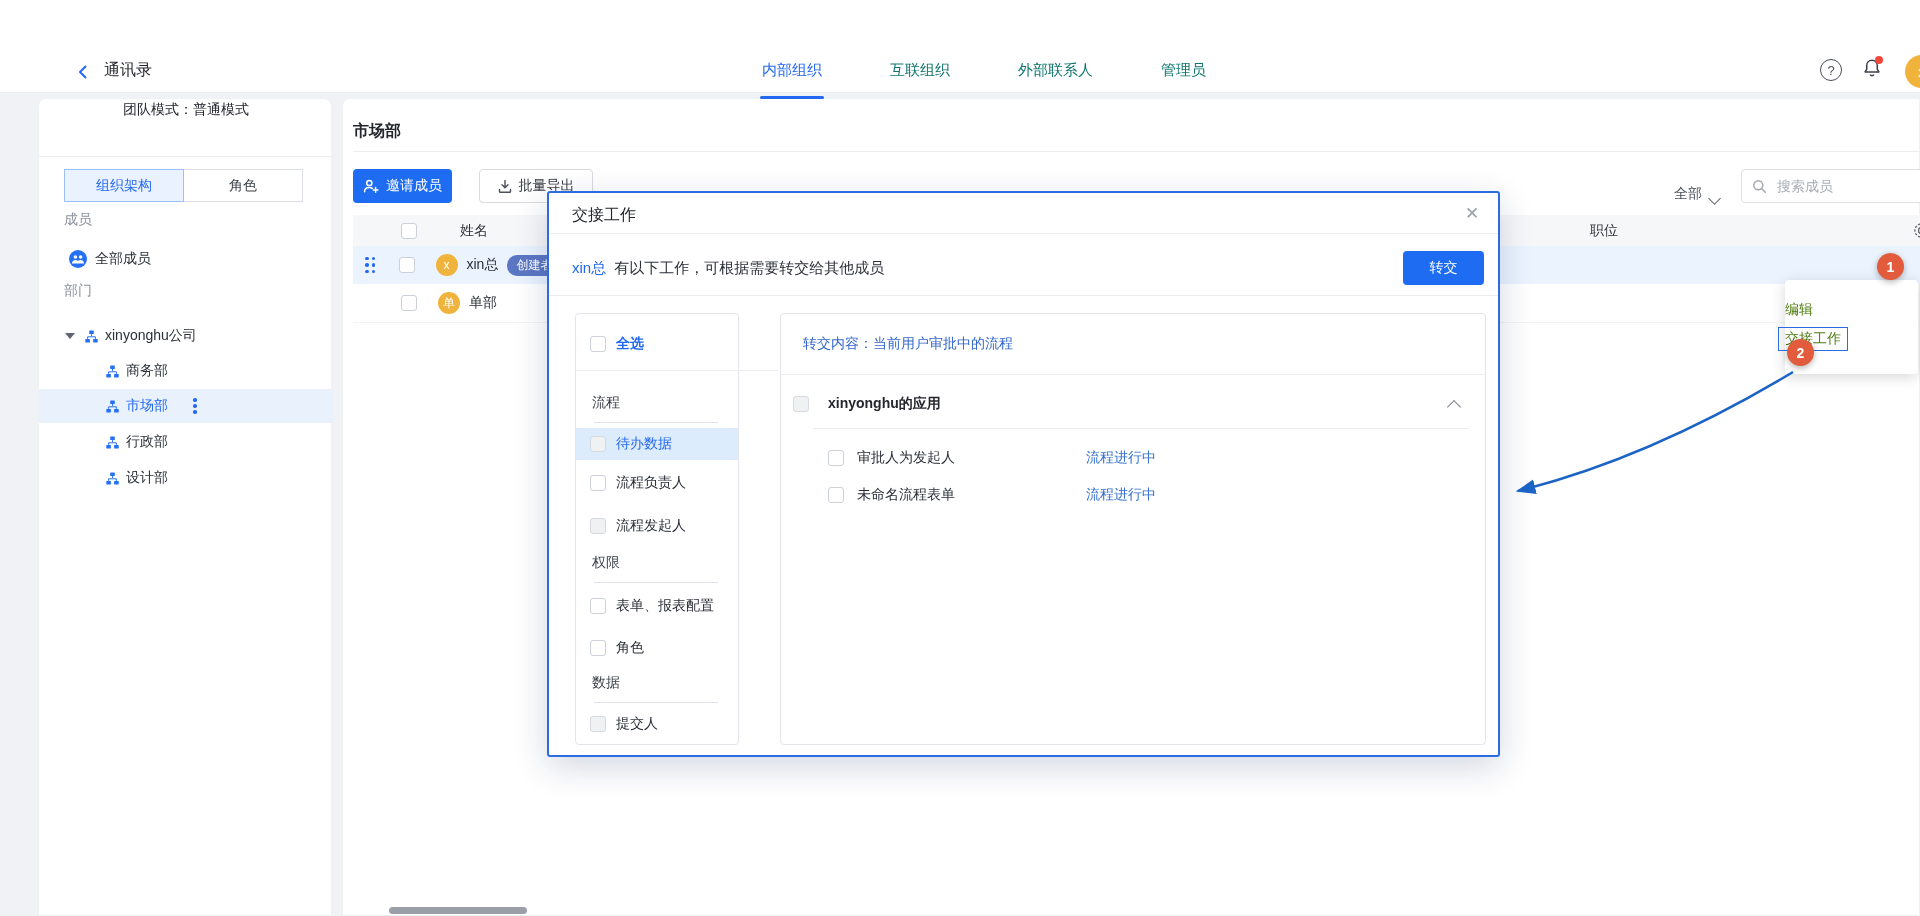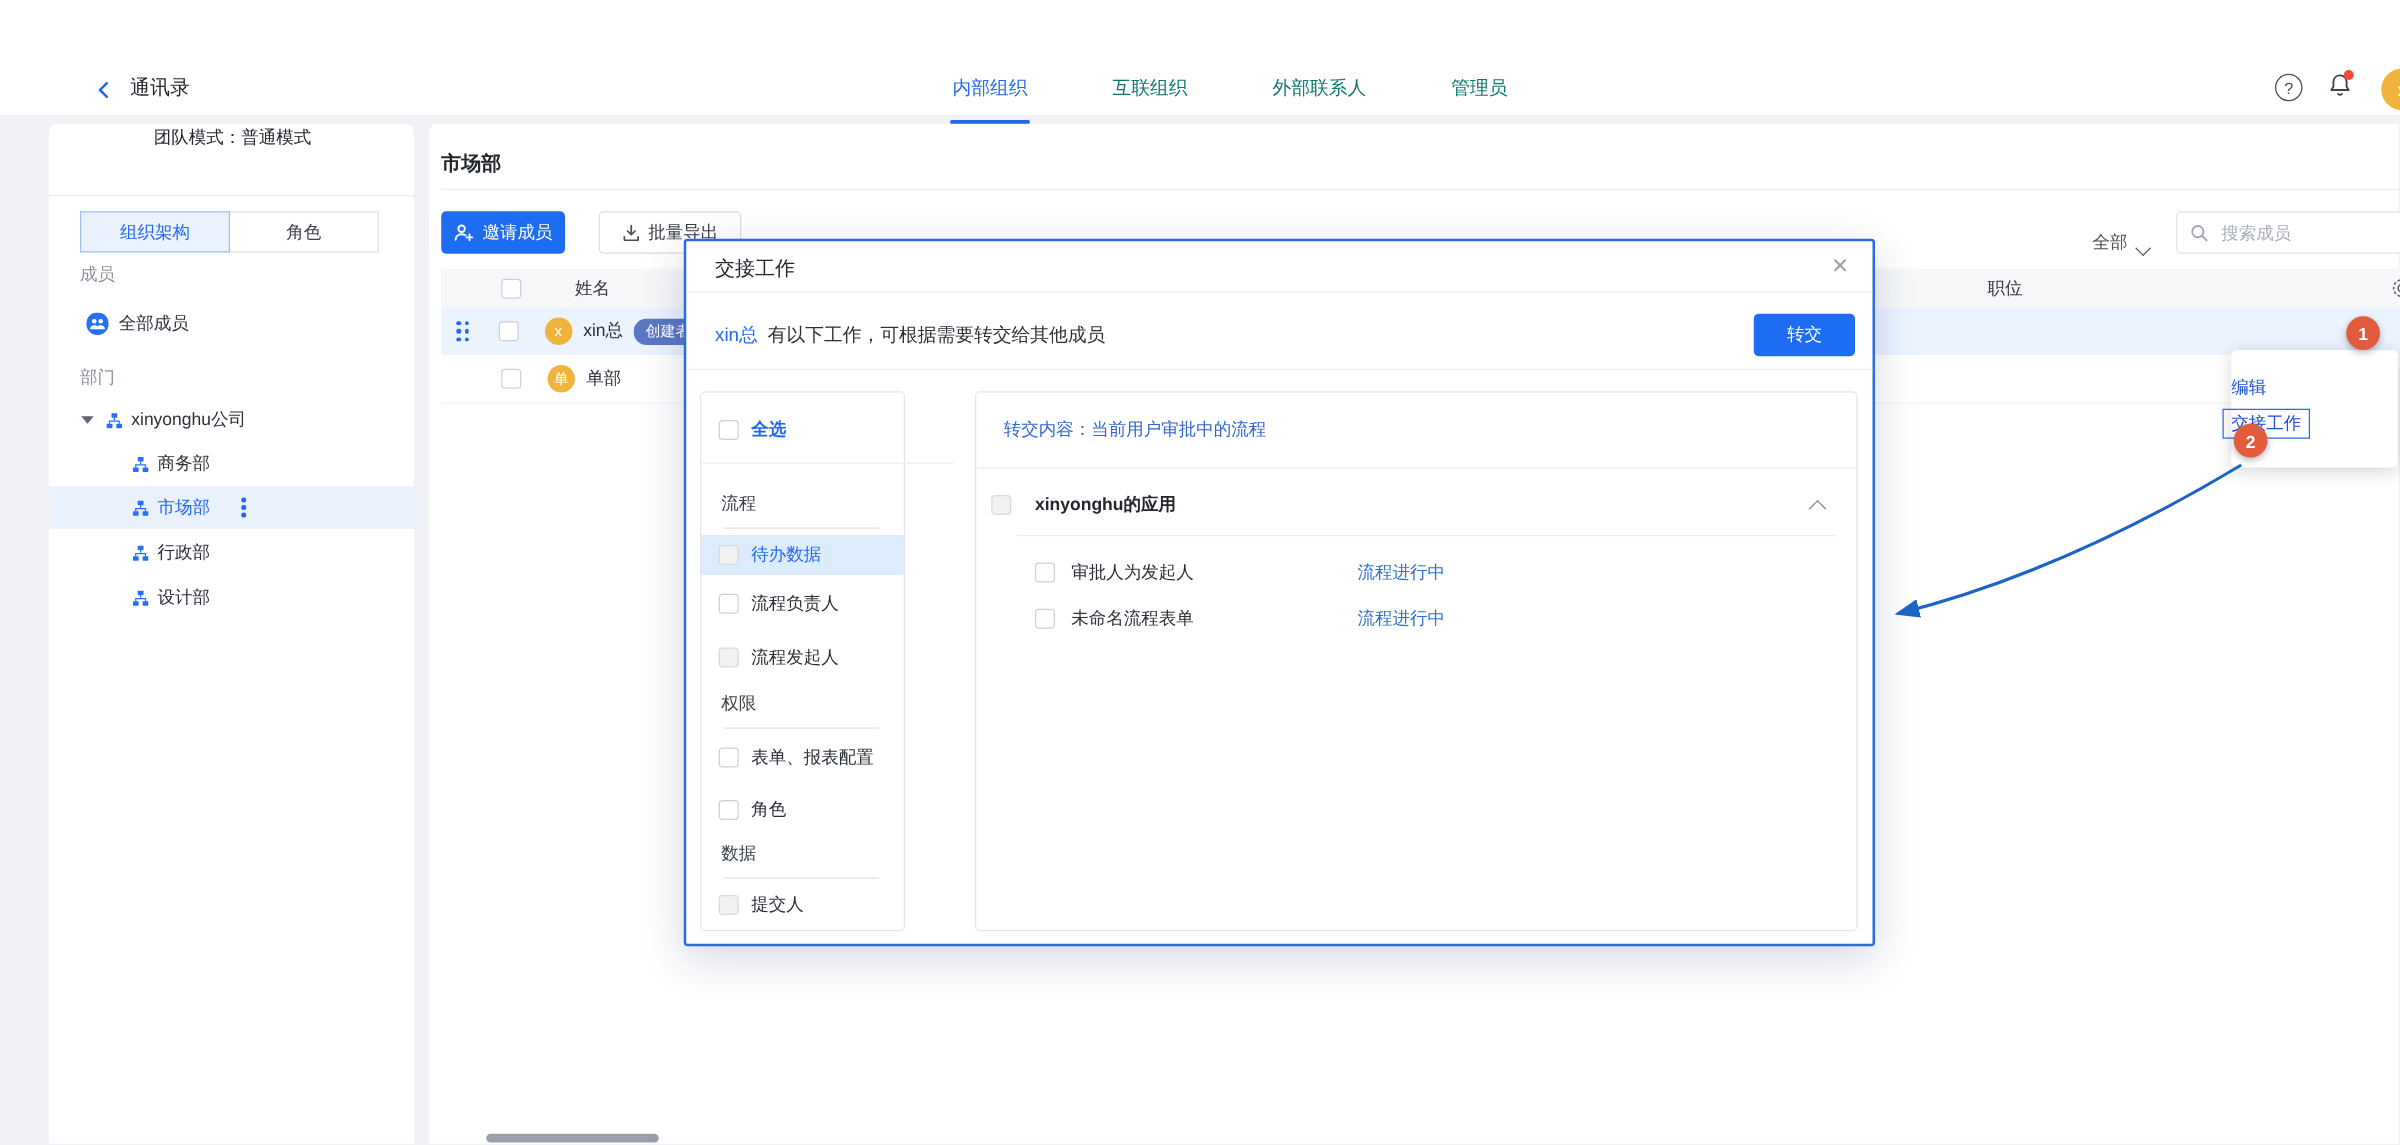--- a/index.html
+++ b/index.html
@@ -62,21 +62,21 @@
   .mpanel{position:absolute;border:1px solid #e3e5ea;border-radius:4px;background:#fff;box-sizing:border-box}
   .mp-item{position:absolute;left:0;width:100%;height:32px;display:flex;align-items:center;gap:10px;padding-left:14px;box-sizing:border-box;cursor:pointer}
   .mp-item.selected{background:#ddecfd;color:#2468f2}
   .mp-label{position:absolute;left:16px;color:#3a3f48}
   .mp-underline{position:absolute;left:18px;right:20px;height:1px;background:#dfe2e7}
   .status-blue{color:#3370cc}
   .chev-up{width:9px;height:9px;border-left:1.5px solid #81868f;border-top:1.5px solid #81868f;transform:rotate(45deg)}
   
   .menu{left:1785px;top:280px;width:133px;height:94px;background:#fff;border-radius:4px;
         box-shadow:0 3px 14px rgba(0,0,0,.16);z-index:40}
-  .menu-item{position:absolute;left:0;width:100%;height:30px;display:flex;align-items:center;box-sizing:border-box;cursor:pointer;color:#1d4ed8}
+  .menu-item{position:absolute;left:0;width:100%;height:30px;display:flex;align-items:center;box-sizing:border-box;cursor:pointer;color:#4d7c0f}
   .hl-box{border:1px solid #2b6de0;padding:2px 6px;margin-left:-7px}
   
   .step{position:absolute;width:27px;height:27px;border-radius:50%;background:#e25b3c;color:#fff;
         display:flex;align-items:center;justify-content:center;font-size:14px;font-weight:bold;
         box-shadow:0 2px 6px rgba(0,0,0,.3);z-index:50}
   .hscroll{position:absolute;left:389px;top:907px;width:138px;height:7px;border-radius:4px;background:#9ba0a8;z-index:6}
 </style>
 </head>
 <body>
 
@@ -128,21 +128,21 @@
         <svg width="18" height="18" viewBox="0 0 18 18">
             <circle cx="9" cy="9" r="9" fill="#2570f4"></circle>
             <circle cx="6.4" cy="7" r="1.8" fill="#fff"></circle>
             <circle cx="11.6" cy="7" r="1.8" fill="#fff"></circle>
             <path d="M3 13.4 c0-2.1 1.7-3.3 3.6-3.3 1.1 0 1.9.4 2.4 1 .5-.6 1.3-1 2.4-1 1.9 0 3.6 1.2 3.6 3.3 Z" fill="#fff"></path>
           </svg>
       </span>
       <span style="margin-left:8px">全部成员</span>
     </div>
 
-    <div class="abs gray-label" style="left:25px;top:194px">部门</div>
+    <div class="abs gray-label" style="left:25px;top:183px">部门</div>
 
     <div class="side-row" style="top:220px">
       <span class="caret" style="margin-left:26px"></span>
       <span style="margin-left:10px;display:flex">
         <svg width="13" height="13" viewBox="0 0 13 13" fill="#2570f4">
             <rect x="4.2" y="0.5" width="4.6" height="3.6" rx="0.5"></rect>
             <rect x="0.3" y="8.9" width="4.6" height="3.6" rx="0.5"></rect>
             <rect x="8.1" y="8.9" width="4.6" height="3.6" rx="0.5"></rect>
             <path d="M6.5 4.1 v2 M2.6 8.9 V6.8 h7.8 v2.1" stroke="#2570f4" fill="none" stroke-width="1"></path>
           </svg>
@@ -282,21 +282,21 @@
     <span class="abs close-x" style="left:916px;top:10px">✕</span>
     <div class="hline" style="left:0;top:40px;width:949px"></div>
 
     <div class="abs" style="left:23px;top:66px;font-size:15px;display:flex;gap:8px;align-items:center">
       <span style="color:#2468f2">xin总</span>
       <span style="color:#2b2f38">有以下工作，可根据需要转交给其他成员</span>
     </div>
     <div class="abs btn btn-primary" style="left:854px;top:58px;width:81px">转交</div>
     <div class="hline" style="left:0;top:102px;width:949px"></div>
 
-    <div class="mpanel" style="left:11px;top:120px;width:164px;height:432px">
+    <div class="mpanel" style="left:26px;top:120px;width:164px;height:432px">
       <div class="mp-item" style="top:14px">
         <span class="cb"></span>
         <span style="color:#2468f2;font-weight:bold">全选</span>
       </div>
       <div class="hline" style="left:0;top:56px;width:202px"></div>
 
       <div class="mp-label" style="top:80px">流程</div>
       <div class="mp-underline" style="top:108px"></div>
       <div class="mp-item selected" style="top:114px">
         <span class="cb gray"></span>

